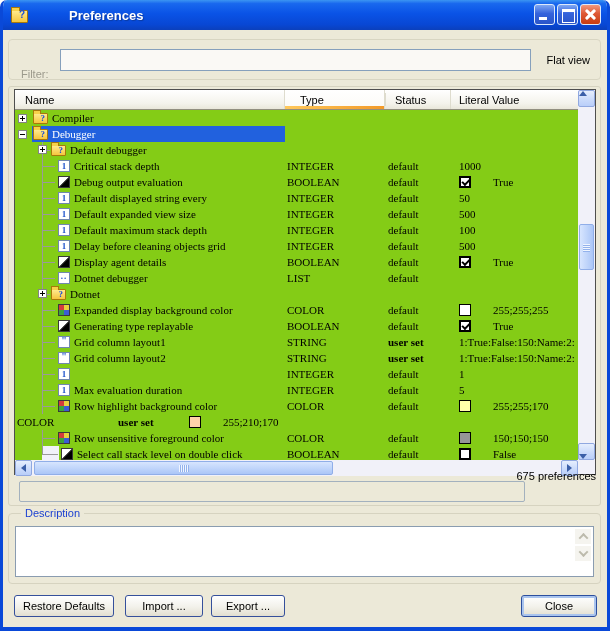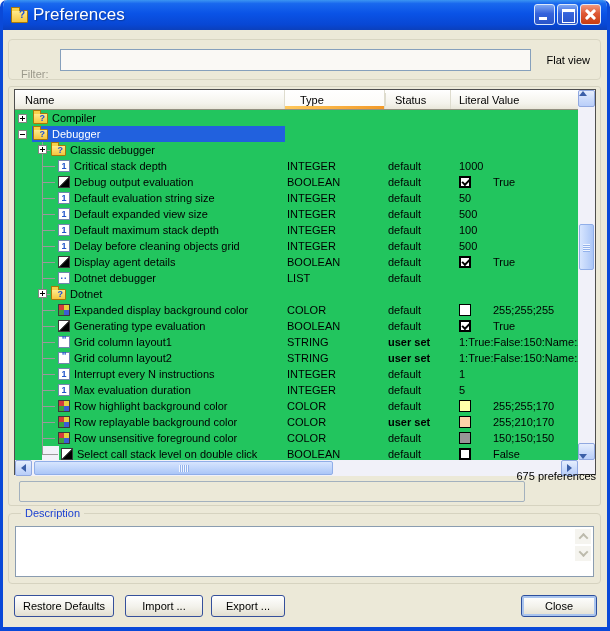--- a/index.html
+++ b/index.html
@@ -10,21 +10,21 @@
     border-bottom:4px solid #0A49D8;border-radius:7px 7px 0 0;overflow:hidden;position:relative;}
 
   
   .titlebar{height:30px;background:linear-gradient(180deg,#3B95F2 0%,#1968EE 12%,#0A53E6 45%,#0847D4 82%,#0B40BC 100%);
     display:flex;align-items:center;padding:0 6px;position:relative;}
   .titleicon{width:17px;height:13px;background:linear-gradient(#FFEA8C,#F5C63E);border:1px solid #A8780A;
     border-radius:1px;position:relative;margin:2px 5px 0 2px;flex:0 0 auto;}
   .titleicon::before{content:'';position:absolute;top:-4px;left:-1px;width:7px;height:3px;
     background:#F7D14A;border:1px solid #A8780A;border-bottom:none;}
   .titleicon::after{content:'?';position:absolute;right:2px;top:-2px;font-size:10px;font-weight:bold;color:#1E50D8;}
-  .title{color:#fff;font-size:17px;font-weight:normal;text-shadow:1px 1px 1px #0B3AA0;}
+  .title{color:#fff;font-size:13px;font-weight:bold;text-shadow:1px 1px 1px #0B3AA0;margin-left:36px;}
   .winbtns{position:absolute;right:6px;top:4px;display:flex;}
   .wb{width:21px;height:21px;border-radius:3px;border:1px solid #DCE9FB;margin-left:2px;position:relative;cursor:pointer;}
   .wb.min,.wb.max{background:linear-gradient(180deg,#7FA7F2,#3563DC 45%,#2A55C8);}
   .wb.close{background:linear-gradient(180deg,#F2987E,#DE5936 45%,#C83C10);}
   .wb.min::after{content:'';position:absolute;left:4px;bottom:4px;width:8px;height:3px;background:#fff;}
   .wb.max::after{content:'';position:absolute;left:4px;top:4px;width:11px;height:10px;border:1px solid #fff;border-top-width:3px;}
   .xbar{position:absolute;left:3px;top:8px;width:13px;height:3px;background:#fff;border-radius:1px;}
   .x1{transform:rotate(45deg);} .x2{transform:rotate(-45deg);}
 
   
@@ -44,21 +44,21 @@
   .ghead{height:20px;display:flex;background:linear-gradient(#FFFFFF,#F4F3EC 70%,#E9E7DA);border-bottom:1px solid #928F80;flex:0 0 auto;}
   .hc{display:flex;align-items:center;border-right:1px solid #DEDCCE;overflow:hidden;white-space:nowrap;position:relative;}
   .h-name{width:270px;padding-left:10px;}
   .h-type{width:100px;padding-left:15px;background:linear-gradient(#FFFFFF,#FBFAF6);}
   .h-type::after{content:'';position:absolute;left:0;right:0;bottom:0;height:3px;
     background:linear-gradient(90deg,#FFC85A,#F29A29);}
   .h-status{width:66px;padding-left:10px;}
   .h-lit{flex:1;padding-left:8px;border-right:none;}
   .h-status::before{content:'';position:absolute;left:0;top:3px;bottom:3px;width:1px;background:#DEDCCE;}
 
-  .rows{height:350px;overflow:hidden;background:#22c55e;flex:0 0 auto;}
+  .rows{height:350px;overflow:hidden;background:#84cc16;flex:0 0 auto;font-family:Liberation Serif, serif;}
   .grow{height:16px;display:flex;align-items:center;white-space:nowrap;}
   .cell{height:16px;display:flex;align-items:center;overflow:hidden;}
   .c-name{width:270px;flex:0 0 auto;}
   .c-type{width:100px;padding-left:2px;flex:0 0 auto;}
   .c-status{width:66px;padding-left:3px;flex:0 0 auto;}
   .c-status.bold{font-weight:bold;}
   .c-lit{flex:1;padding-left:8px;align-items:center;}
   .c-lit span{margin-left:0;}
   .c-lit .chk + span, .c-lit .swatch + span{margin-left:22px;}
 
@@ -216,21 +216,21 @@
                 <div class="cell c-type"></div>
                 <div class="cell c-status"></div>
                 <div class="cell c-lit"></div>
               </div>
               <div class="grow">
                 <div class="cell c-name">
                   <div class="conn tee expconn">
                     <div class="exp plus"></div>
                   </div>
                   <div class="fldr"></div>
-                  <span class="nlbl">Classic debugger</span>
+                  <span class="nlbl">Default debugger</span>
                 </div>
                 <div class="cell c-type"></div>
                 <div class="cell c-status"></div>
                 <div class="cell c-lit"></div>
               </div>
               <div class="grow">
                 <div class="cell c-name">
                   <div class="conn tee"></div>
                   <div class="ticon t-integer"></div>
                   <span class="nlbl">Critical stack depth</span>
@@ -251,21 +251,21 @@
                 <div class="cell c-status">default</div>
                 <div class="cell c-lit">
                   <div class="chk on"></div>
                   <span>True</span>
                 </div>
               </div>
               <div class="grow">
                 <div class="cell c-name">
                   <div class="conn tee"></div>
                   <div class="ticon t-integer"></div>
-                  <span class="nlbl">Default evaluation string size</span>
+                  <span class="nlbl">Default displayed string every</span>
                 </div>
                 <div class="cell c-type">INTEGER</div>
                 <div class="cell c-status">default</div>
                 <div class="cell c-lit">
                   <span>50</span>
                 </div>
               </div>
               <div class="grow">
                 <div class="cell c-name">
                   <div class="conn tee"></div>
@@ -346,21 +346,21 @@
                 <div class="cell c-status">default</div>
                 <div class="cell c-lit">
                   <div class="swatch" style="background: rgb(255, 255, 255);"></div>
                   <span>255;255;255</span>
                 </div>
               </div>
               <div class="grow">
                 <div class="cell c-name">
                   <div class="conn tee"></div>
                   <div class="ticon t-boolean"></div>
-                  <span class="nlbl">Generating type evaluation</span>
+                  <span class="nlbl">Generating type replayable</span>
                 </div>
                 <div class="cell c-type">BOOLEAN</div>
                 <div class="cell c-status">default</div>
                 <div class="cell c-lit">
                   <div class="chk on"></div>
                   <span>True</span>
                 </div>
               </div>
               <div class="grow">
                 <div class="cell c-name">
@@ -383,21 +383,20 @@
                 <div class="cell c-type">STRING</div>
                 <div class="cell c-status bold">user set</div>
                 <div class="cell c-lit">
                   <span>1:True:False:150:Name:2:</span>
                 </div>
               </div>
               <div class="grow">
                 <div class="cell c-name">
                   <div class="conn tee"></div>
                   <div class="ticon t-integer"></div>
-                  <span class="nlbl">Interrupt every N instructions</span>
                 </div>
                 <div class="cell c-type">INTEGER</div>
                 <div class="cell c-status">default</div>
                 <div class="cell c-lit">
                   <span>1</span>
                 </div>
               </div>
               <div class="grow">
                 <div class="cell c-name">
                   <div class="conn tee"></div>
@@ -417,25 +416,20 @@
                   <span class="nlbl">Row highlight background color</span>
                 </div>
                 <div class="cell c-type">COLOR</div>
                 <div class="cell c-status">default</div>
                 <div class="cell c-lit">
                   <div class="swatch" style="background: rgb(255, 255, 170);"></div>
                   <span>255;255;170</span>
                 </div>
               </div>
               <div class="grow">
-                <div class="cell c-name">
-                  <div class="conn tee"></div>
-                  <div class="ticon t-color"></div>
-                  <span class="nlbl">Row replayable background color</span>
-                </div>
                 <div class="cell c-type">COLOR</div>
                 <div class="cell c-status bold">user set</div>
                 <div class="cell c-lit">
                   <div class="swatch" style="background: rgb(255, 210, 170);"></div>
                   <span>255;210;170</span>
                 </div>
               </div>
               <div class="grow">
                 <div class="cell c-name">
                   <div class="conn tee"></div>

